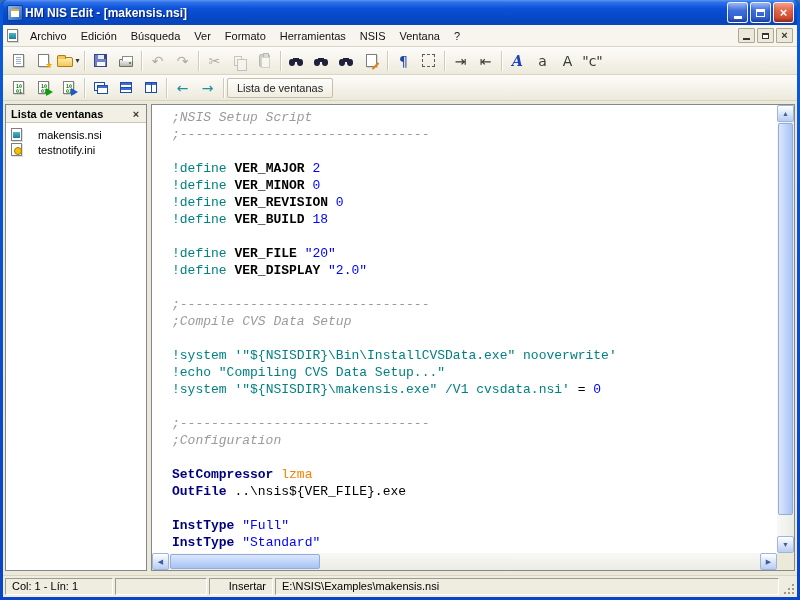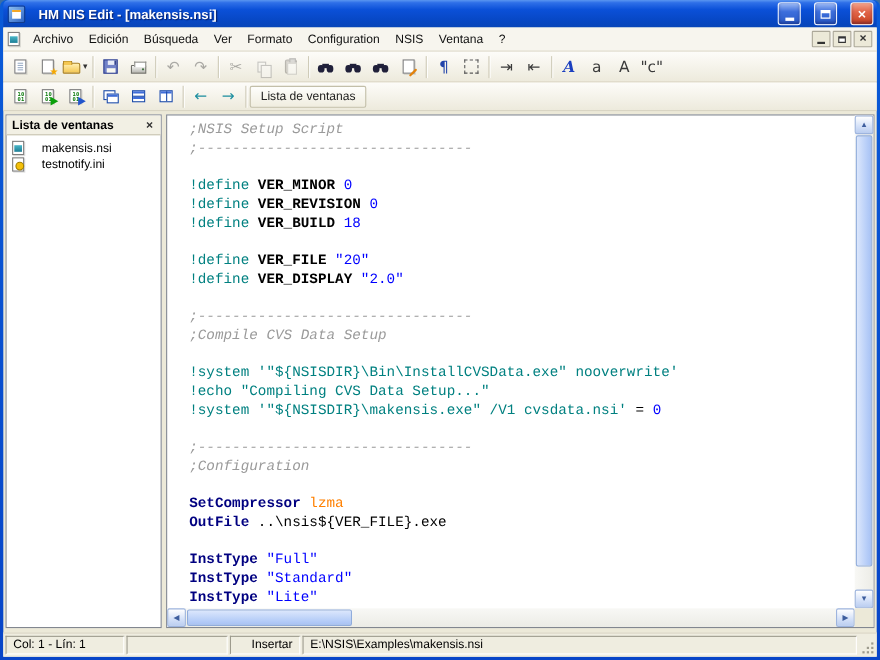--- a/index.html
+++ b/index.html
@@ -1,21 +1,21 @@
 <!DOCTYPE html>
 <html style="--c-comment: #9A9A9A; --c-directive: #008080; --c-identifier: #000000; --c-number: #0000FF; --c-string: #0000FF; --c-dstring: #008080; --c-keyword: #000080; --c-option: #FF8000; --c-plain: #000000;"><head>
 <meta charset="utf-8">
 <style>
 *{margin:0;padding:0;box-sizing:border-box}
 html,body{width:800px;height:600px;overflow:hidden}
 body{font-family:"Liberation Sans",sans-serif;font-size:11px;background:#3A6EA5;color:#000}
 
 
 .window{width:800px;height:600px;display:flex;flex-direction:column;background:linear-gradient(#0A5BD8,#0845C8);padding:0 3px 3px;border-radius:6px 6px 0 0}
-.titlebar{height:25px;flex:none;display:flex;align-items:center;gap:12px;padding:2px 3px 2px 4px;
+.titlebar{height:25px;flex:none;display:flex;align-items:center;gap:2px;padding:2px 3px 2px 4px;
   background:linear-gradient(180deg,#5A96F0 0%,#2E6FE8 10%,#0B50D8 35%,#0747C4 75%,#0845B8 100%);border-radius:5px 5px 0 0}
 .app-icon{position:relative;width:16px;height:16px;flex:none;background:linear-gradient(135deg,#8FC0F0,#2B62C4);border:1px solid #123C8C;border-radius:2px}
 .app-icon::after{content:"";position:absolute;left:3px;top:3px;width:8px;height:8px;background:#FFF;box-shadow:inset 0 2px 0 #F4A828}
 .title{flex:1;color:#fff;font-weight:bold;font-size:12px;text-shadow:1px 1px 1px rgba(5,25,90,.85);white-space:nowrap;overflow:hidden}
 .win-btn{width:21px;height:21px;flex:none;border:1px solid rgba(255,255,255,.9);border-radius:3px;display:flex;align-items:center;justify-content:center;box-shadow:inset 0 -2px 3px rgba(0,0,60,.35)}
 .win-btn.min,.win-btn.max{background:linear-gradient(#9CB9F5,#3D6FDC 40%,#2A5BC8)}
 .win-btn.close{background:linear-gradient(#F2A28A,#E2664A 40%,#C8411F);color:#fff;font-weight:bold;font-size:13px;line-height:1}
 .min .bar{width:8px;height:3px;background:#fff;margin-top:9px}
 .max .rect{width:9px;height:8px;border:1px solid #fff;border-top:3px solid #fff}
 .body{flex:1;display:flex;flex-direction:column;background:#ECE9D8;min-height:0}
@@ -142,21 +142,21 @@
   <div class="body">
 
     <div class="menubar">
       <span class="ic i-nsi-file mdi-doc"></span>
       <span id="menu-items" class="menu-items">
           <span class="menu-item">Archivo</span>
           <span class="menu-item">Edición</span>
           <span class="menu-item">Búsqueda</span>
           <span class="menu-item">Ver</span>
           <span class="menu-item">Formato</span>
-          <span class="menu-item">Configuration</span>
+          <span class="menu-item">Herramientas</span>
           <span class="menu-item">NSIS</span>
           <span class="menu-item">Ventana</span>
           <span class="menu-item">?</span>
         </span>
       <span class="mdi-btns">
         <span class="mdi-btn">
             <span class="mdi-min"></span>
           </span>
         <span class="mdi-btn">
             <span class="mdi-rest"></span>
@@ -290,20 +290,21 @@
               <span>testnotify.ini</span>
             </li>
           </ul>
       </div>
 
       <div class="editor-area">
         <div class="editor" id="code">
             <div class="line"><span class="tk-c">;NSIS Setup Script</span></div>
             <div class="line"><span class="tk-c">;--------------------------------</span></div>
             <div class="line">&nbsp;</div>
+            <div class="line"><span class="tk-p">!define </span><span class="tk-i">VER_MAJOR</span><span class="tk-x"> </span><span class="tk-n">2</span></div>
             <div class="line"><span class="tk-p">!define </span><span class="tk-i">VER_MINOR</span><span class="tk-x"> </span><span class="tk-n">0</span></div>
             <div class="line"><span class="tk-p">!define </span><span class="tk-i">VER_REVISION</span><span class="tk-x"> </span><span class="tk-n">0</span></div>
             <div class="line"><span class="tk-p">!define </span><span class="tk-i">VER_BUILD</span><span class="tk-x"> </span><span class="tk-n">18</span></div>
             <div class="line">&nbsp;</div>
             <div class="line"><span class="tk-p">!define </span><span class="tk-i">VER_FILE</span><span class="tk-x"> </span><span class="tk-s">"20"</span></div>
             <div class="line"><span class="tk-p">!define </span><span class="tk-i">VER_DISPLAY</span><span class="tk-x"> </span><span class="tk-s">"2.0"</span></div>
             <div class="line">&nbsp;</div>
             <div class="line"><span class="tk-c">;--------------------------------</span></div>
             <div class="line"><span class="tk-c">;Compile CVS Data Setup</span></div>
             <div class="line">&nbsp;</div>

